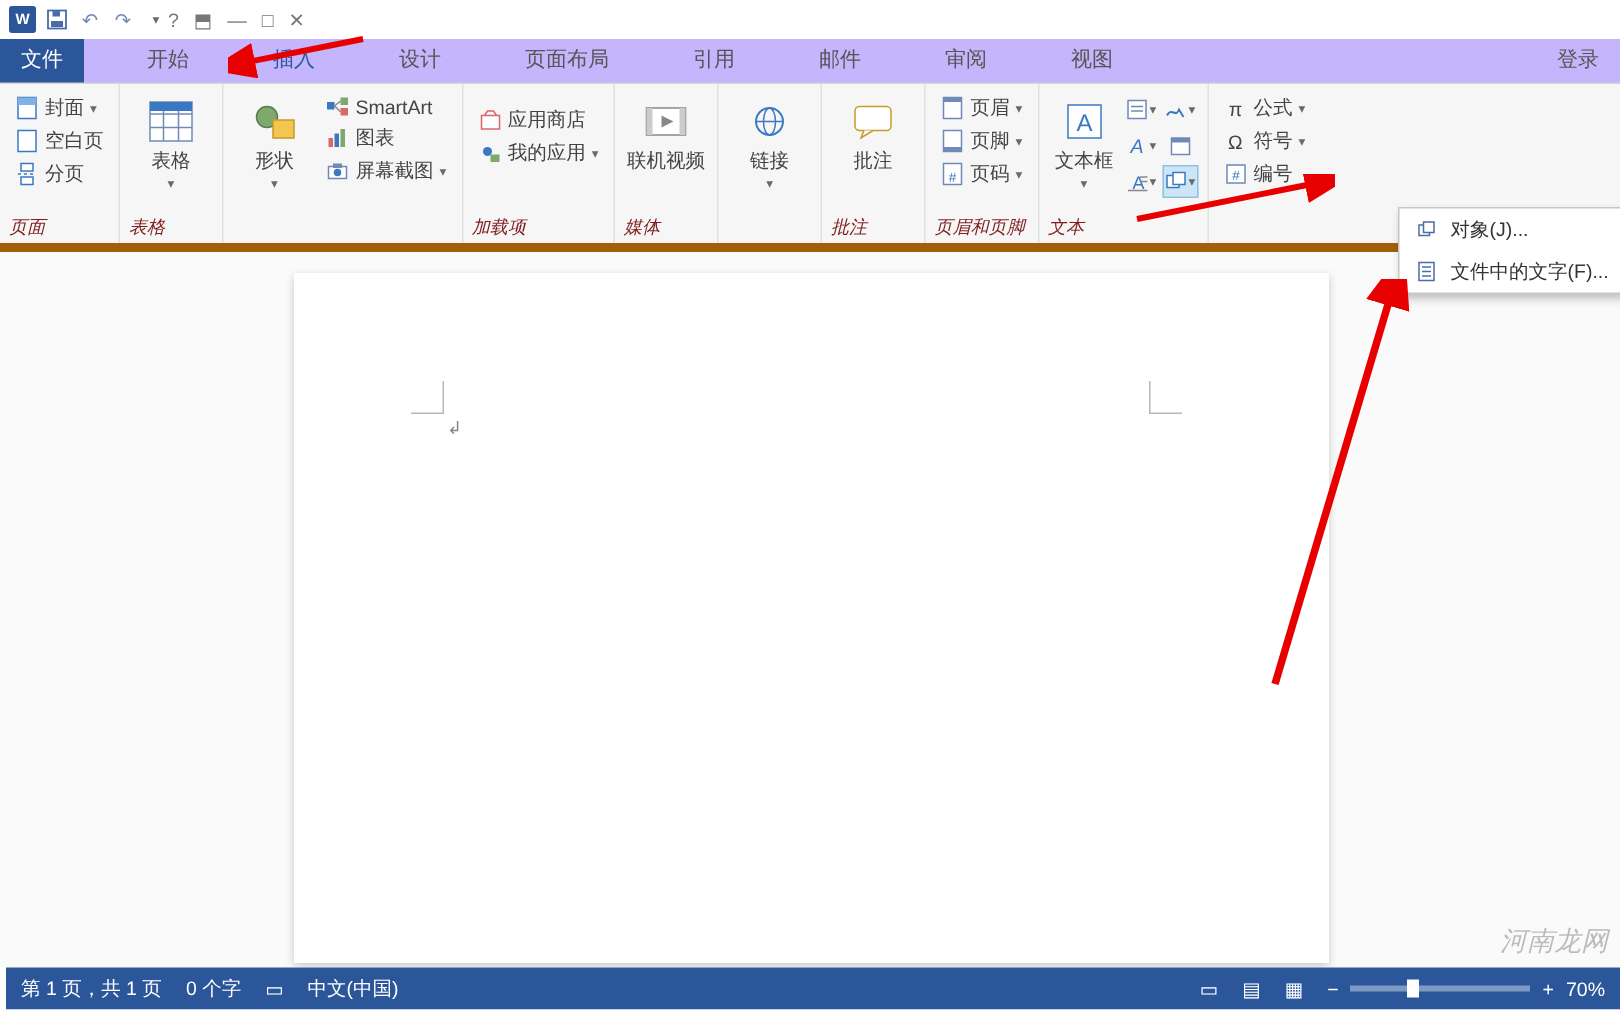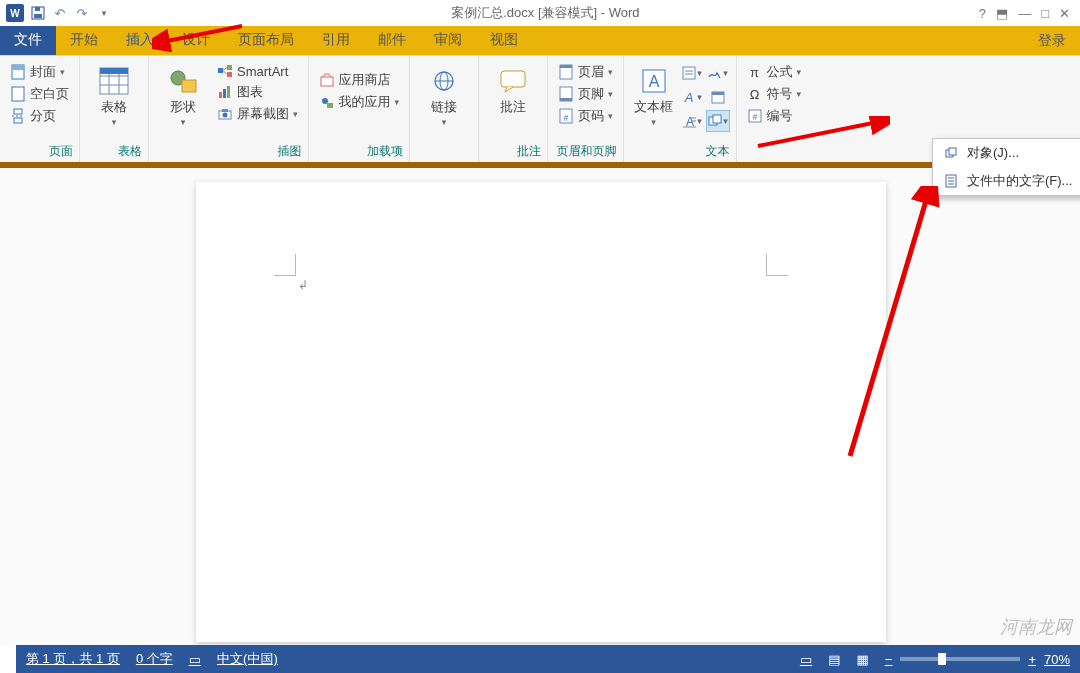--- a/index.html
+++ b/index.html
@@ -3,48 +3,48 @@
 <meta charset="utf-8">
 <style>
   * { box-sizing: border-box; font-family: "Microsoft YaHei", "Segoe UI", sans-serif; }
   body { margin: 0; width: 1080px; height: 673px; background: #fff; overflow: hidden; position: relative; }
   .titlebar { height: 26px; background: #fff; display: flex; align-items: center; color: #555; font-size: 13px; }
   .titlebar .qat { display: flex; align-items: center; gap: 6px; padding-left: 6px; }
   .titlebar .title { flex: 1; text-align: center; color: #666; }
   .titlebar .wnd { display: flex; gap: 10px; padding-right: 10px; color: #777; }
   .word-badge { width: 18px; height: 18px; background: #2b579a; color: #fff; display: flex; align-items: center; justify-content: center; font-size: 10px; font-weight: bold; border-radius: 2px; }
   .qat-ico { width: 16px; height: 16px; color: #6f8ab7; display: flex; align-items: center; justify-content: center; }
-  .tabs { height: 30px; background: #eab308; display: flex; align-items: center; font-size: 14px; color: #555; border-bottom: 1px solid #d4d4d4; }
+  .tabs { height: 30px; background: #c4b5fd; display: flex; align-items: flex-start; font-size: 14px; color: #555; border-bottom: 1px solid #d4d4d4; gap: 28px; }
   .tab { padding: 5px 14px 6px; cursor: pointer; }
   .tab.file { background: #2b579a; color: #fff; }
   .tab.active { color: #2b579a; }
   .login { margin-left: auto; padding: 5px 14px; color: #555; }
   .ribbon { height: 112px; background: #f6f6f6; border-bottom: 6px solid #a16207; display: flex; position: relative; }
   .group { border-right: 1px solid #e1e1e1; display: flex; flex-direction: column; padding: 4px 6px 2px; }
   .group-body { flex: 1; display: flex; align-items: flex-start; gap: 2px; }
-  .group-label { text-align: right; font-size: 12px; color: #0f766e; padding-top: 2px; }
+  .group-label { text-align: left; font-size: 12px; color: #7f1d1d; padding-top: 2px; font-style: italic; }
   .bigbtn { display: flex; flex-direction: column; align-items: center; justify-content: flex-start; width: 56px; padding-top: 4px; cursor: pointer; font-size: 13px; color: #444; }
   .bigbtn .ico { width: 34px; height: 34px; display: flex; align-items: center; justify-content: center; margin-bottom: 2px; }
   .bigbtn .lbl { text-align: center; line-height: 1.1; }
   .arrow-d { font-size: 9px; color: #6a6a6a; }
   .smallstack { display: flex; flex-direction: column; gap: 2px; font-size: 13px; color: #444; padding-top: 2px; }
   .smallbtn { display: flex; align-items: center; gap: 4px; padding: 1px 4px; cursor: pointer; white-space: nowrap; }
   .smallbtn .sico { width: 16px; height: 16px; display: flex; align-items: center; justify-content: center; }
   .mini-row { display: flex; gap: 2px; }
   .mini-ico { width: 24px; height: 22px; display: flex; align-items: center; justify-content: center; cursor: pointer; }
   .sep-highlight { background: #cde6f7; border: 1px solid #92c0e0; }
   .dropdown { position: absolute; top: 138px; left: 932px; width: 182px; background: #fff; border: 1px solid #c6c6c6; box-shadow: 2px 3px 6px rgba(0,0,0,.25); z-index: 10; font-size: 13px; color: #333; }
   .dropdown .item { display: flex; align-items: center; gap: 8px; padding: 5px 10px; cursor: pointer; }
   .dropdown .dico { width: 16px; height: 16px; display: flex; align-items: center; justify-content: center; color: #4a6da7; }
   .doc-area { position: absolute; top: 168px; left: 0; right: 0; bottom: 28px; background: #fafafa; overflow: hidden; }
   .page { position: absolute; left: 196px; top: 14px; width: 690px; height: 460px; background: #fff; box-shadow: 0 2px 6px rgba(0,0,0,.2); }
   .page .corner-tl { position: absolute; top: 72px; left: 78px; width: 22px; height: 22px; border-right: 1px solid #b8b8b8; border-bottom: 1px solid #b8b8b8; }
   .page .corner-tr { position: absolute; top: 72px; right: 98px; width: 22px; height: 22px; border-left: 1px solid #b8b8b8; border-bottom: 1px solid #b8b8b8; }
   .page .cursor-mark { position: absolute; top: 96px; left: 102px; font-size: 12px; color: #888; }
-  .statusbar { position: absolute; bottom: 0; left: 16px; right: 0; height: 28px; background: #2b579a; color: #fff; display: flex; align-items: center; font-size: 13px; padding: 0 10px; gap: 16px; text-decoration: underline; }
+  .statusbar { position: absolute; bottom: 0; left: 4px; right: 0; height: 28px; background: #2b579a; color: #fff; display: flex; align-items: center; font-size: 13px; padding: 0 10px; gap: 16px; }
   .statusbar .spacer { flex: 1; }
   .zoom { display: flex; align-items: center; gap: 8px; }
   .zoom-track { width: 120px; height: 4px; background: rgba(255,255,255,.4); position: relative; }
   .zoom-thumb { position: absolute; left: 38px; top: -4px; width: 8px; height: 12px; background: #fff; }
   .watermark { position: absolute; right: 8px; bottom: 34px; font-size: 18px; color: rgba(0,0,0,.25); font-style: italic; font-family: serif; margin-top: 12px; }
   svg { pointer-events: none; }
   .arrow-annot { position: absolute; z-index: 20; }
 </style>
 </head>
 <body>
@@ -56,21 +56,20 @@
       <svg width="14" height="14" viewBox="0 0 14 14">
           <rect x="1" y="1" width="12" height="12" fill="none" stroke="#4a6da7" stroke-width="1.2"></rect>
           <rect x="3" y="8" width="8" height="4" fill="#4a6da7"></rect>
           <rect x="4" y="1" width="5" height="4" fill="#4a6da7"></rect>
         </svg>
     </span>
     <span class="qat-ico">↶</span>
     <span class="qat-ico">↷</span>
     <span class="qat-ico arrow-d">▾</span>
   </div>
-  <div class="title">案例汇总.docx [兼容模式] - Word</div>
   <div class="wnd">
     <span>?</span>
     <span>⬒</span>
     <span>—</span>
     <span>□</span>
     <span>✕</span>
   </div>
 </div>
 
 <div class="tabs">
@@ -183,21 +182,20 @@
                 <rect x="2" y="4" width="12" height="8" fill="#fff" stroke="#6f8ab7"></rect>
                 <circle cx="8" cy="8" r="2.5" fill="#3b78c4"></circle>
                 <rect x="5" y="2" width="6" height="3" fill="#6f8ab7"></rect>
               </svg>
             </span>
             <span>屏幕截图</span>
             <span class="arrow-d">▾</span>
           </div>
       </div>
     </div>
-    <div class="group-label">插图</div>
   </div>
 
   <div class="group">
     <div class="group-body">
       <div class="smallstack" style="padding-top:10px">
         <div class="smallbtn">
             <span class="sico">
               <svg width="16" height="14">
                 <rect x="2" y="4" width="12" height="9" fill="#fff" stroke="#d66"></rect>
                 <path d="M4 4l2-3h4l2 3" fill="none" stroke="#d66"></path>
@@ -213,20 +211,36 @@
               </svg>
             </span>
             <span>我的应用</span>
             <span class="arrow-d">▾</span>
           </div>
       </div>
     </div>
     <div class="group-label">加载项</div>
   </div>
 
+  <div class="group">
+    <div class="group-body">
+      <div class="bigbtn">
+        <span class="ico">
+            <svg width="30" height="26">
+              <rect x="2" y="4" width="26" height="18" fill="#fff" stroke="#888"></rect>
+              <rect x="2" y="4" width="4" height="18" fill="#ccc"></rect>
+              <rect x="24" y="4" width="4" height="18" fill="#ccc"></rect>
+              <polygon points="12,9 12,17 20,13" fill="#888"></polygon>
+            </svg>
+          </span>
+        <span class="lbl">联机视频</span>
+      </div>
+    </div>
+    <div class="group-label">媒体</div>
+  </div>
 
   <div class="group">
     <div class="group-body">
       <div class="bigbtn">
         <span class="ico">
             <svg width="28" height="24">
               <circle cx="14" cy="12" r="9" fill="none" stroke="#3b78c4" stroke-width="1.3"></circle>
               <ellipse cx="14" cy="12" rx="4" ry="9" fill="none" stroke="#3b78c4"></ellipse>
               <line x1="5" y1="12" x2="23" y2="12" stroke="#3b78c4"></line>
             </svg>

